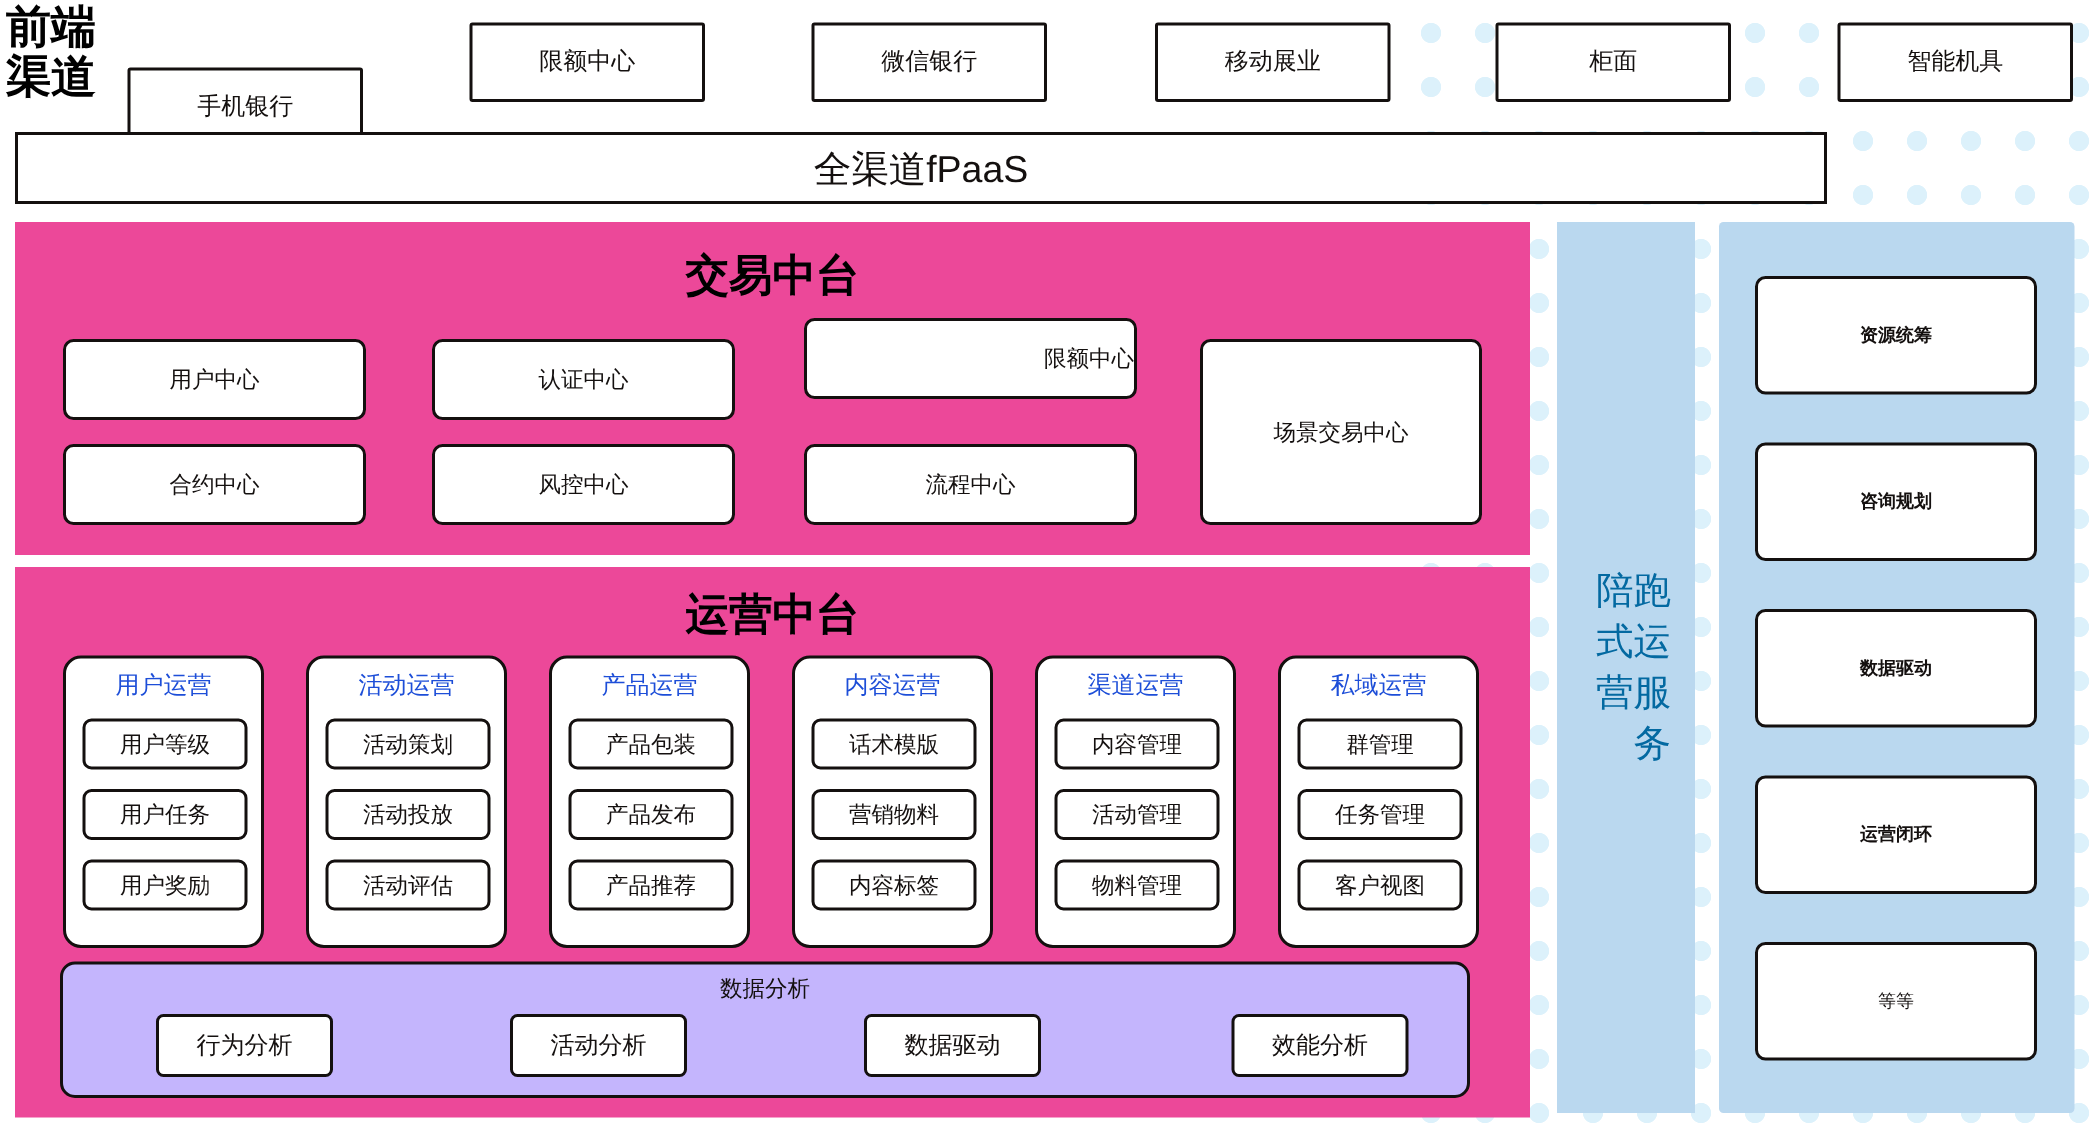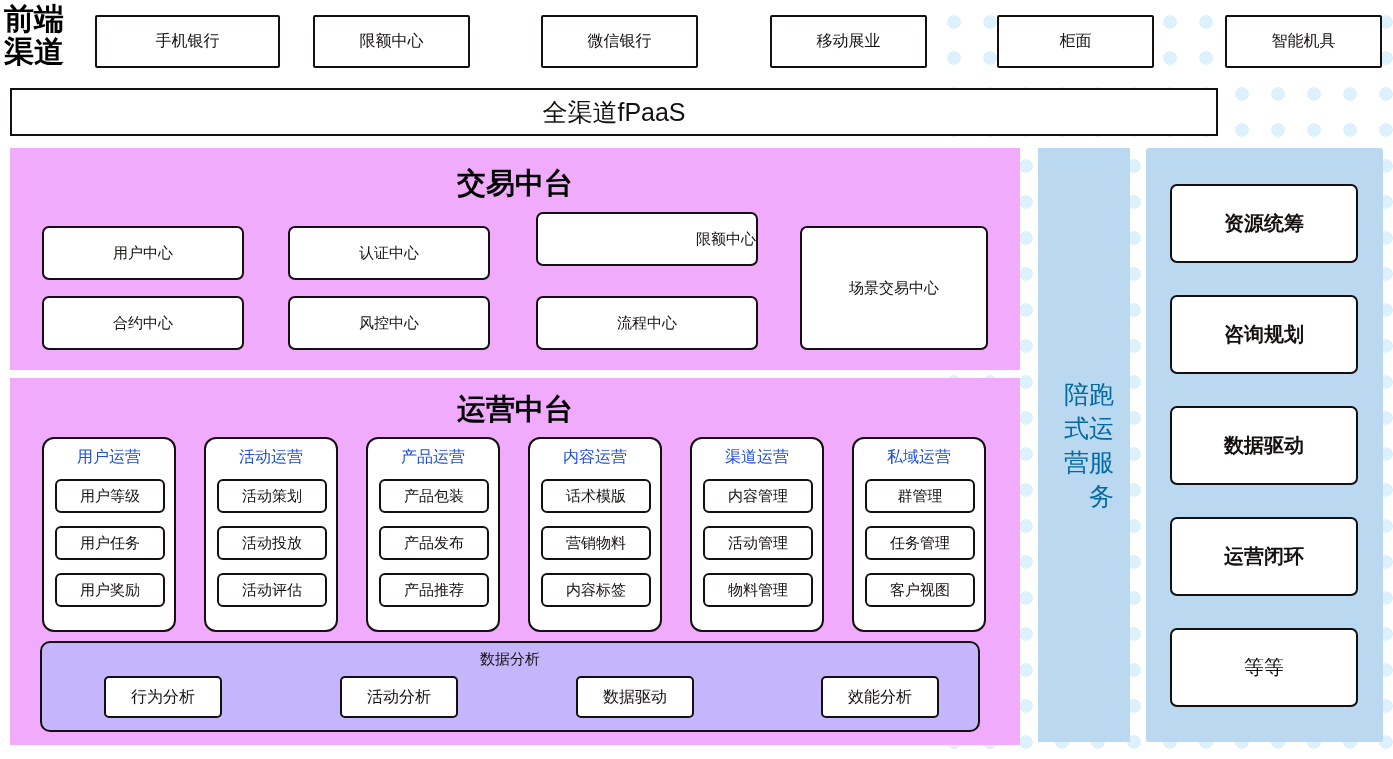--- a/index.html
+++ b/index.html
@@ -48,21 +48,21 @@
   
   #fpaas-bar{
     position:absolute;left:10px;top:88px;width:1208px;height:48px;
     box-sizing:border-box;background:#fff;border:2px solid #14100f;
     display:flex;align-items:center;justify-content:center;
     font-size:25px;color:#14100f;
   }
 
   
   .cyan-block{
-    position:absolute;background:#f0abfc;
+    position:absolute;background:#ec4899;
   }
   .block-title{
     position:absolute;width:100%;text-align:center;
     font-family:"Liberation Serif","DejaVu Serif",serif;
     font-weight:700;font-size:29px;color:#000;
   }
 
   
   .tx-card{
     border-radius:7px;font-size:15px;
@@ -117,36 +117,36 @@
     word-break:break-all;
   }
   #capability-panel{
     position:absolute;left:1146px;top:148px;width:237px;height:594px;
     background:#bad8ef;border-radius:3px;
   }
   .cap-box{
     position:absolute;left:24px;width:188px;height:79px;
     box-sizing:border-box;background:#fff;border:2px solid #14100f;border-radius:7px;
     display:flex;align-items:center;justify-content:center;
-    font-size:20px;font-weight:700;color:#14100f;
+    font-size:12px;font-weight:700;color:#14100f;
   }
 </style>
 </head>
 <body>
 
 <div id="dots"></div>
 
 <div id="stage">
 
   <div id="channel-label">
     <span>前端</span>
     <span>渠道</span>
   </div>
 
-  <div class="box chan-box" style="left:95px;width:185px;">
+  <div class="box chan-box" style="left:85px;width:157px;margin-top:30px;">
     <span>手机银行</span>
   </div>
   <div class="box chan-box" style="left:313px;width:157px;">
     <span>限额中心</span>
   </div>
   <div class="box chan-box" style="left:541px;width:157px;">
     <span>微信银行</span>
   </div>
   <div class="box chan-box" style="left:770px;width:157px;">
     <span>移动展业</span>

